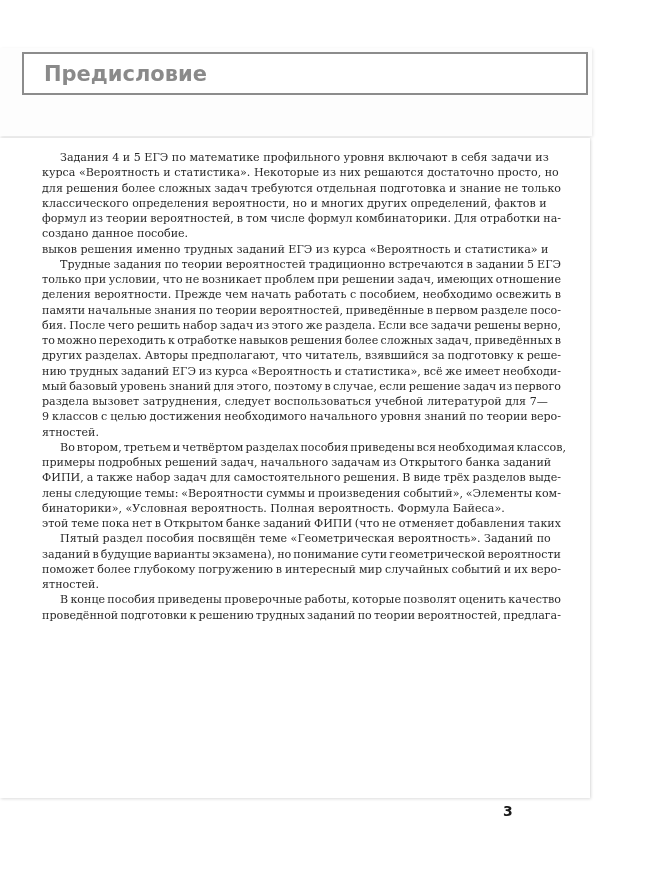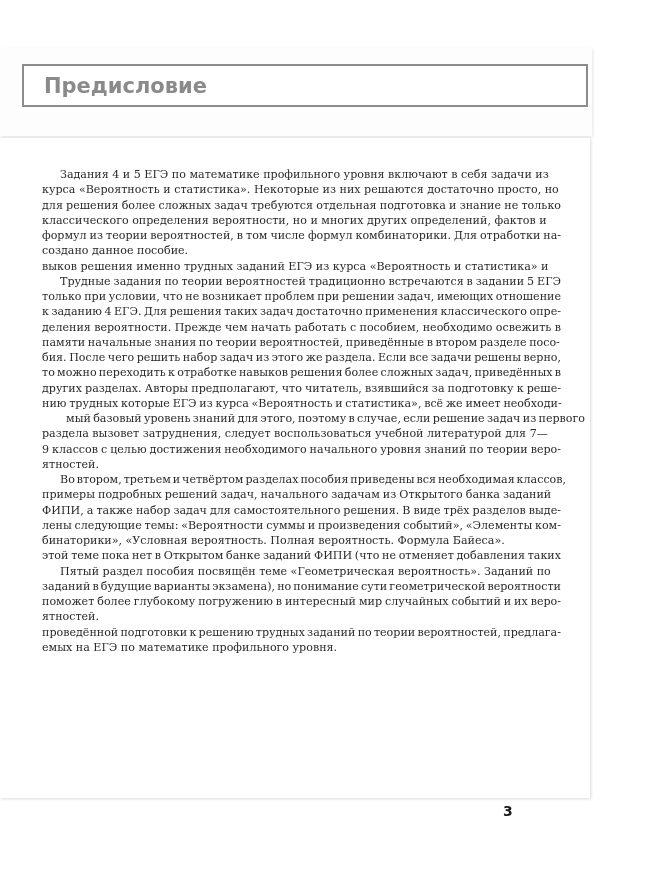--- a/index.html
+++ b/index.html
@@ -19,21 +19,21 @@
       left: 0;
       top: 48px;
       width: 592px;
       height: 88px;
       background: #fdfdfd;
       box-shadow: 1px 1px 3px rgba(0,0,0,0.10);
     }
     .title-box {
       position: absolute;
       left: 22px;
-      top: 64px;
+      top: 52px;
       width: 566px;
       height: 43px;
       border: 2px solid #8c8c8c;
       box-sizing: border-box;
       background: #ffffff;
       display: flex;
       align-items: center;
     }
     .title-text {
       margin-left: 20px;
@@ -48,21 +48,21 @@
       left: 0;
       top: 138px;
       width: 590px;
       height: 660px;
       background: #ffffff;
       box-shadow: 1px 1px 3px rgba(0,0,0,0.14), 0 -1px 2px rgba(0,0,0,0.05);
     }
     .body-text {
       position: absolute;
       left: 42px;
-      top: 167px;
+      top: 150px;
       width: 519px;
       font-family: "DejaVu Serif", serif;
       font-size: 11.1px;
       line-height: 15.25px;
       color: #2a2a2a;
       text-align: justify;
       text-align-last: left;
     }
     .body-text .line {
       display: block;
@@ -106,45 +106,44 @@
       <span class="line" style="word-spacing: 0px; text-align-last: left;">курса «Вероятность и статистика». Некоторые из них решаются достаточно просто, но</span>
       <span class="line" style="word-spacing: -0.292614px; text-align-last: left;">для решения более сложных задач требуются отдельная подготовка и знание не только</span>
       <span class="line" style="word-spacing: 0px; text-align-last: left;">классического определения вероятности, но и многих других определений, фактов и</span>
       <span class="line" style="word-spacing: -0.580966px; text-align-last: left;">формул из теории вероятностей, в том числе формул комбинаторики. Для отработки на-</span>
       <span class="line last">создано данное пособие.</span>
       <span class="line" style="word-spacing: 0px; text-align-last: left;">выков решения именно трудных заданий ЕГЭ из курса «Вероятность и статистика» и</span>
     </div>
     <div class="para">
       <span class="line indent" style="word-spacing: -0.576562px; text-align-last: left;">Трудные задания по теории вероятностей традиционно встречаются в задании 5 ЕГЭ</span>
       <span class="line" style="word-spacing: -0.852273px; text-align-last: left;">только при условии, что не возникает проблем при решении задач, имеющих отношение</span>
-      <span class="line" style="word-spacing: -1.05682px; text-align-last: left;">к заданию 4 ЕГЭ. Для решения таких задач достаточно применения классического опре-</span>
       <span class="line" style="word-spacing: -0.123438px; text-align-last: left;">деления вероятности. Прежде чем начать работать с пособием, необходимо освежить в</span>
-      <span class="line" style="word-spacing: -0.871875px; text-align-last: left;">памяти начальные знания по теории вероятностей, приведённые в втором разделе посо-</span>
+      <span class="line" style="word-spacing: -0.871875px; text-align-last: left;">памяти начальные знания по теории вероятностей, приведённые в первом разделе посо-</span>
       <span class="line" style="word-spacing: -0.998884px; text-align-last: left;">бия. После чего решить набор задач из этого же раздела. Если все задачи решены верно,</span>
       <span class="line" style="word-spacing: -1.29545px; text-align-last: left;">то можно переходить к отработке навыков решения более сложных задач, приведённых в</span>
       <span class="line" style="word-spacing: -0.41875px; text-align-last: left;">других разделах. Авторы предполагают, что читатель, взявшийся за подготовку к реше-</span>
-      <span class="line" style="word-spacing: -0.799479px; text-align-last: left;">нию трудных которые ЕГЭ из курса «Вероятность и статистика», всё же имеет необходи-</span>
-      <span class="line" style="word-spacing: -1.21034px; text-align-last: left; margin-left: 24px;">мый базовый уровень знаний для этого, поэтому в случае, если решение задач из первого</span>
+      <span class="line" style="word-spacing: -0.799479px; text-align-last: left;">нию трудных заданий ЕГЭ из курса «Вероятность и статистика», всё же имеет необходи-</span>
+      <span class="line" style="word-spacing: -1.21034px; text-align-last: left;">мый базовый уровень знаний для этого, поэтому в случае, если решение задач из первого</span>
       <span class="line" style="word-spacing: 0px; text-align-last: left;">раздела вызовет затруднения, следует воспользоваться учебной литературой для 7—</span>
       <span class="line" style="word-spacing: -0.548295px; text-align-last: left;">9 классов с целью достижения необходимого начального уровня знаний по теории веро-</span>
       <span class="line last">ятностей.</span>
     </div>
     <div class="para">
       <span class="line indent" style="word-spacing: -1.60781px; text-align-last: left;">Во втором, третьем и четвёртом разделах пособия приведены вся необходимая классов,</span>
       <span class="line" style="word-spacing: -0.526042px; text-align-last: left;">примеры подробных решений задач, начального задачам из Открытого банка заданий</span>
       <span class="line" style="word-spacing: -0.49349px; text-align-last: left;">ФИПИ, а также набор задач для самостоятельного решения. В виде трёх разделов выде-</span>
       <span class="line" style="word-spacing: -0.748264px; text-align-last: left;">лены следующие темы: «Вероятности суммы и произведения событий», «Элементы ком-</span>
       <span class="line last">бинаторики», «Условная вероятность. Полная вероятность. Формула Байеса».</span>
     </div>
     <div class="para">
       <span class="line" style="word-spacing: -0.824519px; text-align-last: left;">этой теме пока нет в Открытом банке заданий ФИПИ (что не отменяет добавления таких</span>
       <span class="line indent" style="word-spacing: 0px; text-align-last: left;">Пятый раздел пособия посвящён теме «Геометрическая вероятность». Заданий по</span>
       <span class="line" style="word-spacing: -1.40799px; text-align-last: left;">заданий в будущие варианты экзамена), но понимание сути геометрической вероятности</span>
       <span class="line" style="word-spacing: -0.59517px; text-align-last: left;">поможет более глубокому погружению в интересный мир случайных событий и их веро-</span>
       <span class="line last">ятностей.</span>
     </div>
     <div class="para">
+      <span class="line indent" style="word-spacing: -1.2934px; text-align-last: left;">В конце пособия приведены проверочные работы, которые позволят оценить качество</span>
       <span class="line" style="word-spacing: -1.30903px; text-align-last: left;">проведённой подготовки к решению трудных заданий по теории вероятностей, предлага-</span>
-      <span class="line last">емых на ЕГЭ по математике профильного уровня.</span>
     </div>
   </div>
 
 <div class="page-number">3</div>
 
 </body></html>

